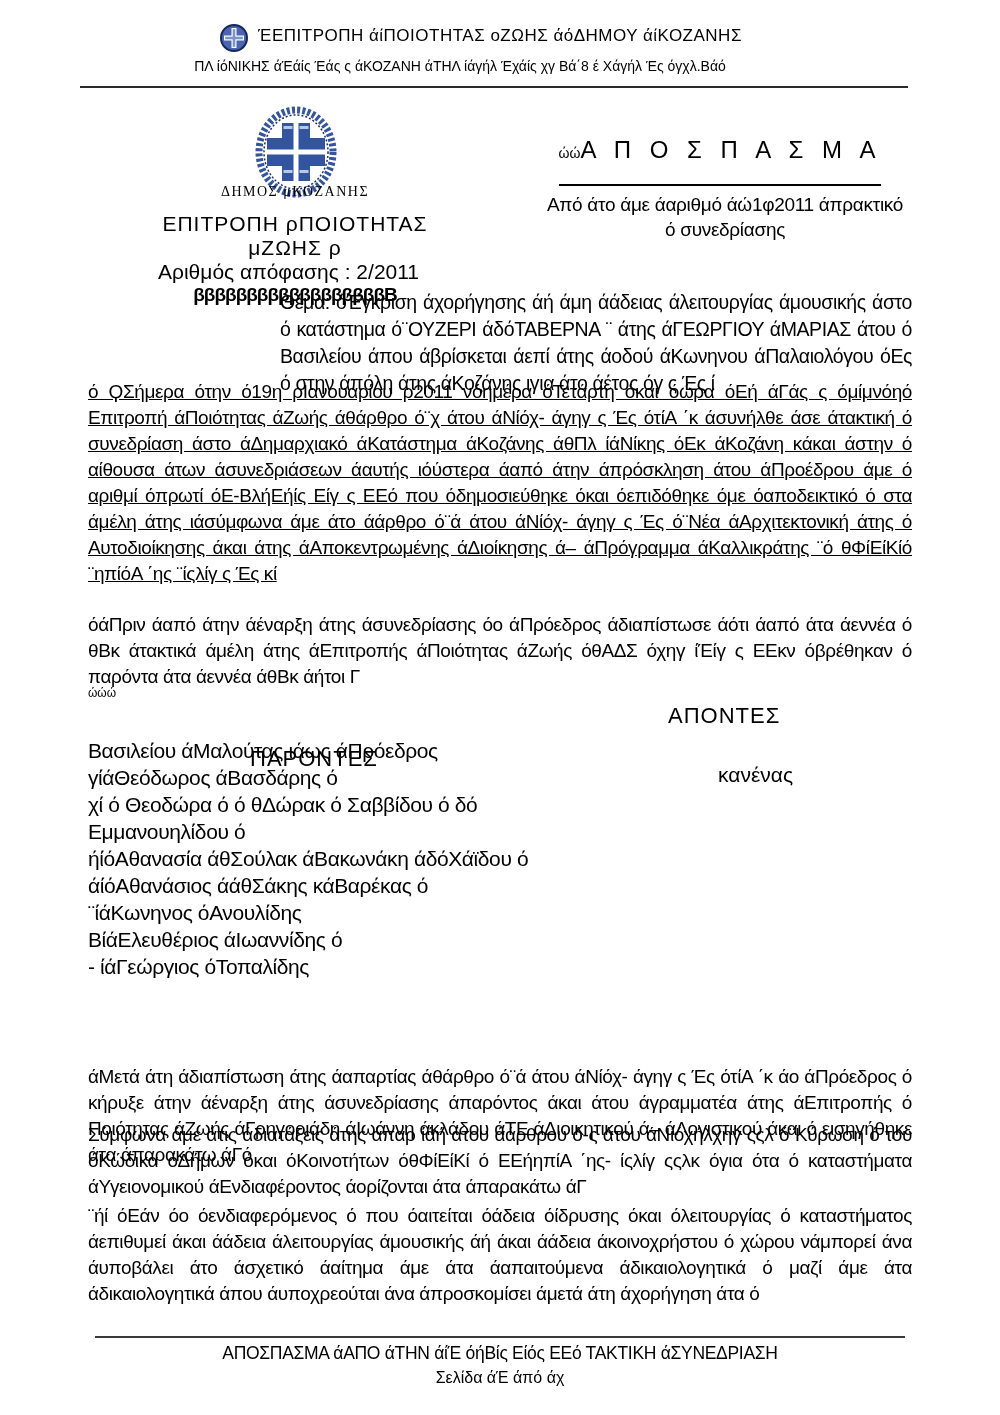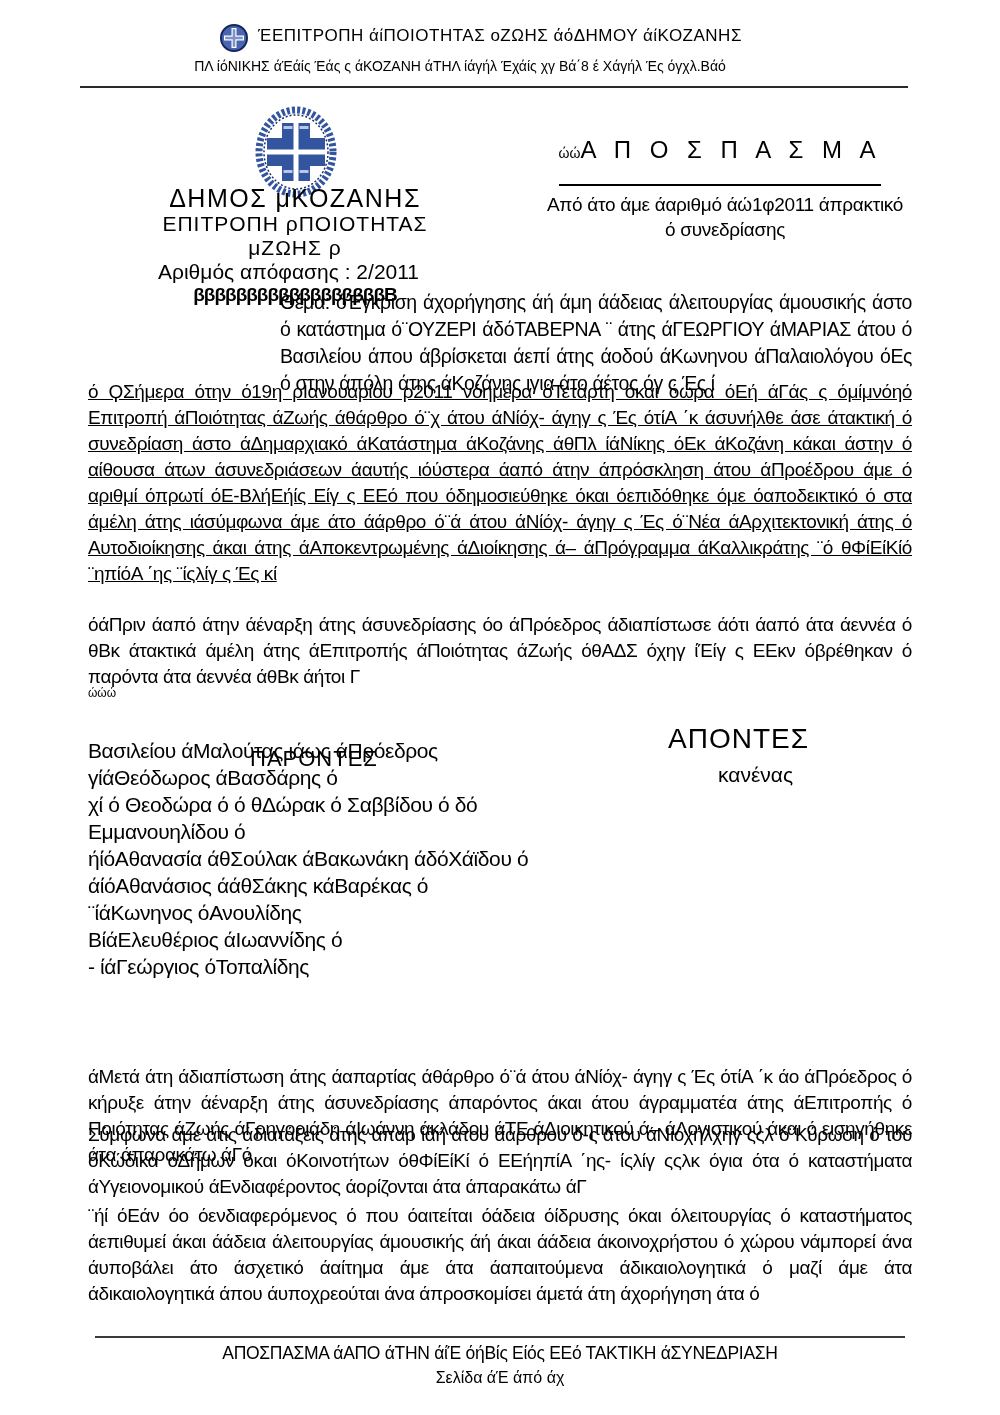--- a/index.html
+++ b/index.html
@@ -7,36 +7,36 @@
     width:1000px;height:1415px;background:#ffffff;position:relative;
     font-family:"Liberation Sans",sans-serif;color:#000;overflow:hidden;
   }
   .abs{position:absolute;}
   .center{text-align:center;}
   .hdr1{top:26px;left:0;width:1000px;font-size:17px;letter-spacing:.5px;}
   .hdr2{top:58px;left:0;width:920px;font-size:14px;}
   .toprule{top:86px;left:80px;width:828px;border-top:2px solid #2a2a2a;}
   .small-logo{top:24px;left:220px;}
   .emblem{top:106px;left:252px;}
-  .muni{top:184px;left:130px;width:330px;font-size:25px;letter-spacing:1.5px;text-align:center;}
+  .muni{top:184px;left:130px;width:330px;font-size:14px;letter-spacing:1.5px;text-align:center;font-family:Liberation Serif, serif;}
   .committee{top:212px;left:130px;width:330px;font-size:21px;letter-spacing:1px;text-align:center;}
   .garbrow{top:240px;left:130px;width:330px;font-size:19px;font-weight:bold;letter-spacing:-1px;text-align:center;margin-top:44px;}
   .decision{top:260px;left:158px;font-size:21px;}
   .title-wrap{top:136px;left:545px;width:350px;text-align:center;}
   .title-underline{display:inline-block;border-bottom:2px solid #000;padding-bottom:20px;}
   .title-prefix{font-size:14px;}
   .title-main{font-size:24px;letter-spacing:6px;}
   .subtitle{top:192px;left:540px;width:370px;font-size:19px;line-height:25px;text-align:center;letter-spacing:-0.3px;}
   .subject{top:289px;left:280px;width:632px;font-size:19.5px;line-height:27px;letter-spacing:-0.4px;text-align:justify;}
   .para{left:88px;width:824px;font-size:19px;line-height:26px;letter-spacing:-0.4px;text-align:justify;}
   .p1{top:379px;text-decoration:underline;}
   .p2{top:612px;}
   .tinygarb{top:686px;left:88px;font-size:12px;}
   .present-hdr{top:703px;left:250px;font-size:22px;letter-spacing:1px;margin-top:43px;}
-  .absent-hdr{top:723px;left:668px;font-size:28px;letter-spacing:1px;}
+  .absent-hdr{top:703px;left:668px;font-size:22px;letter-spacing:1px;}
   .names{top:737px;left:88px;width:560px;font-size:21px;line-height:27px;letter-spacing:-0.4px;}
   .absent-val{top:763px;left:718px;font-size:21px;}
   .p3{top:1064px;}
   .p4{top:1122px;}
   .p5{top:1203px;}
   .botrule{top:1336px;left:95px;width:810px;border-top:2px solid #3a3a3a;}
   .foot1{top:1343px;left:0;width:1000px;font-size:17.5px;letter-spacing:-0.3px;}
   .foot2{top:1369px;left:0;width:1000px;font-size:16px;}
 </style>
 </head>

